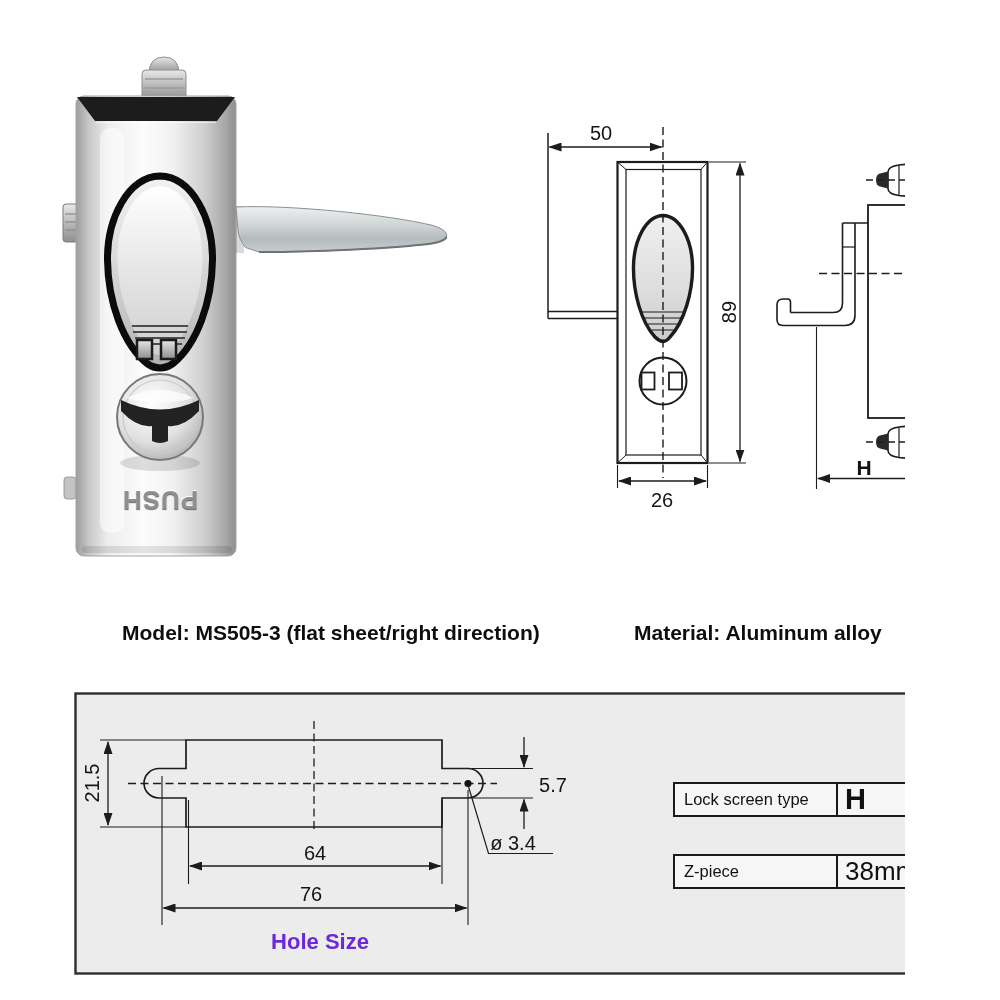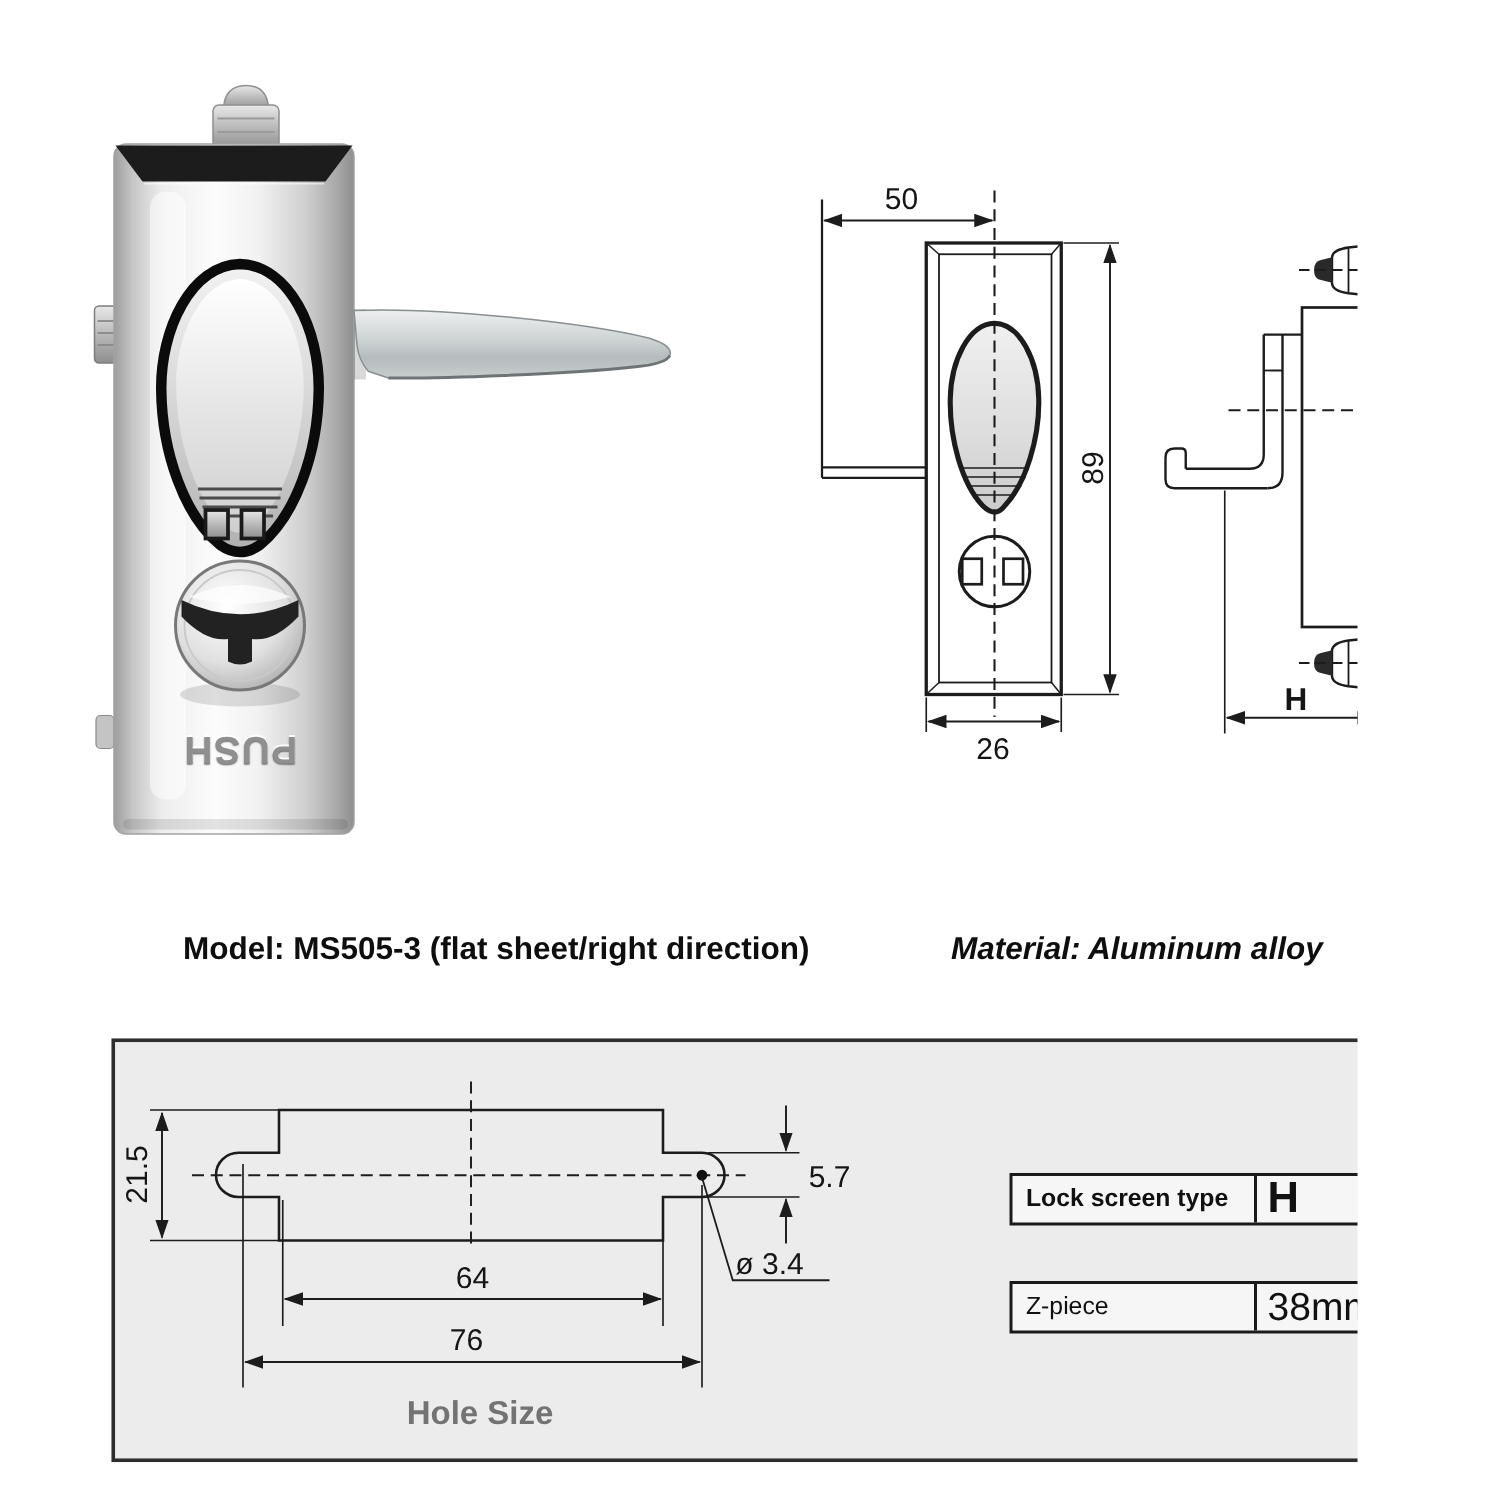--- a/index.html
+++ b/index.html
@@ -2,32 +2,32 @@
 <html><head>
 <meta charset="utf-8">
 <style>
   html,body{margin:0;padding:0;background:#fff;}
   #stage{position:relative;width:905px;height:1000px;background:#ffffff;overflow:hidden;
          font-family:"Liberation Sans", sans-serif;color:#111;}
   #artwork{position:absolute;left:0;top:0;z-index:1;}
   .overlay{position:absolute;z-index:2;}
   .caption{font-weight:bold;font-size:21px;white-space:nowrap;color:#0e0e0e;}
   #model-caption{left:122px;top:621px;}
-  #material-caption{left:634px;top:621px;font-style:italic;}
+  #material-caption{left:634px;top:621px;}
   #push-label{left:108px;top:484px;width:104px;text-align:center;
               transform:rotate(180deg);font-size:26px;font-weight:bold;color:#8f8f8f;
               letter-spacing:1px;text-shadow:0 1px 0 rgba(255,255,255,.85), 0 -1px 1px rgba(70,70,70,.8);}
-  #hole-title{left:228px;top:929px;width:184px;text-align:center;font-size:22px;font-weight:bold;color:#737373;}
+  #hole-title{left:228px;top:929px;width:184px;text-align:center;font-size:22px;font-weight:bold;color:#6d28d9;}
   #spec-table{left:673px;top:782px;width:258px;height:110px;}
   .spec-row{position:absolute;left:0;width:251px;height:31px;border:2.5px solid #1a1a1a;
             background:#f6f6f6;display:flex;align-items:stretch;}
   .spec-row .cell-label{width:152px;border-right:2.5px solid #1a1a1a;display:flex;align-items:center;
             padding-left:9px;font-size:16.5px;color:#111;}
   .spec-row .cell-value{flex:1;display:flex;align-items:center;padding-left:7px;font-size:26px;color:#111;}
-  .spec-row.header .cell-label{font-weight:bold;text-align:right;}
+  .spec-row.header .cell-label{font-weight:normal;text-align:right;}
   .spec-row.header .cell-value{font-size:29px;font-weight:bold;}
   .row-0{top:0;}
   .row-1{top:36px;}
   .row-2{top:72px;}
   svg text{font-family:"Liberation Sans", sans-serif;}
 </style>
 </head>
 <body>
 
 <div id="stage">

